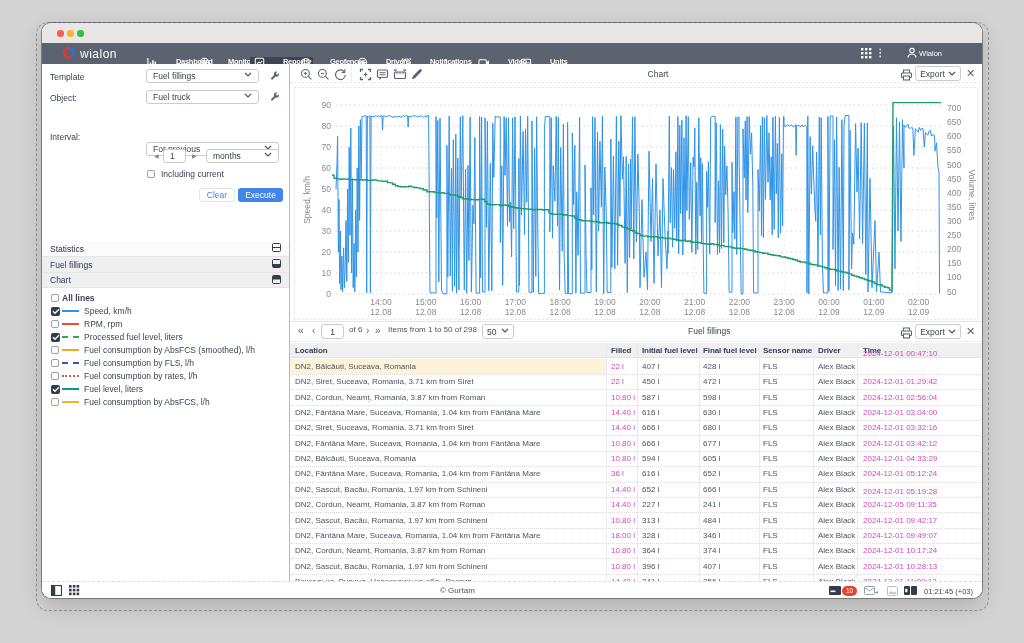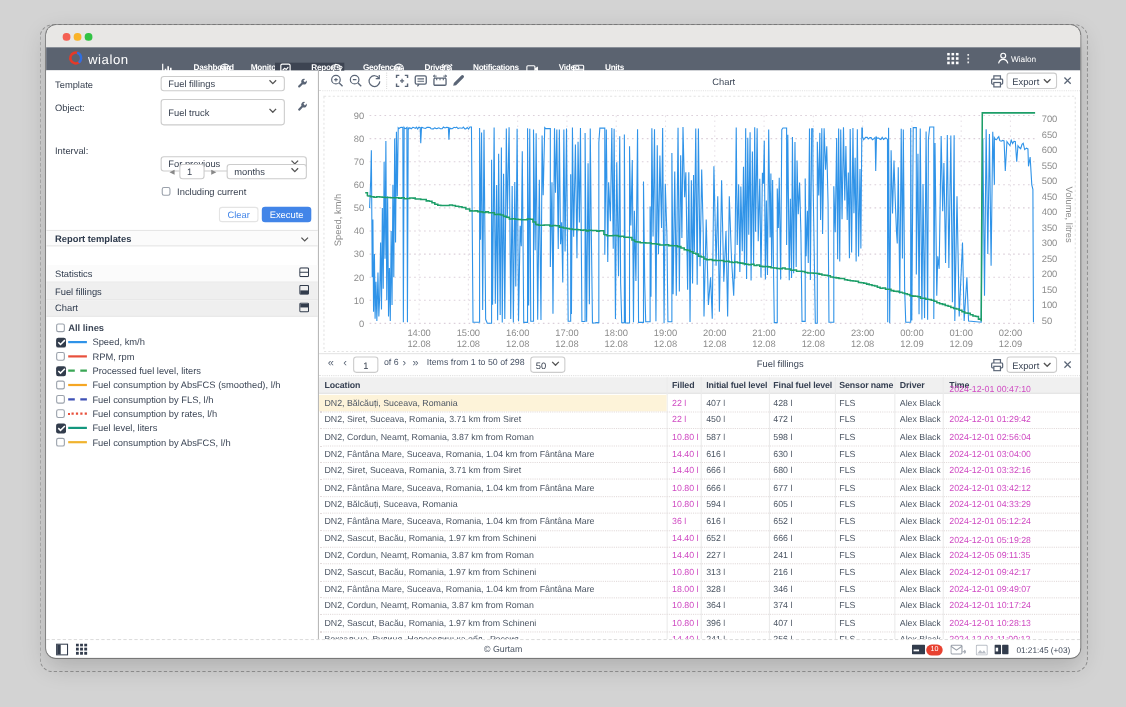--- a/index.html
+++ b/index.html
@@ -131,21 +131,21 @@
       <div class="lbl" style="left:8px;top:8px">Template</div>
       <div class="sel" style="left:104px;top:5px;width:113px;height:14px">Fuel fillings<span class="cv">
           <svg width="8" height="5" viewBox="0 0 8 5">
             <path d="M1 1l3 3 3-3" stroke="#555" stroke-width="1.2" fill="none"></path>
           </svg>
         </span></div>
       <div style="position:absolute;left:228px;top:7px"><svg width="10" height="10" viewBox="0 0 10 10">
           <path d="M8.8 2.2a2.6 2.6 0 0 1-3.4 3.4L2.6 8.4a1 1 0 0 1-1.4-1.4l2.8-2.8a2.6 2.6 0 0 1 3.4-3.4L5.8 2.4l1.4 1.4z" fill="#5a6576"></path>
         </svg></div>
       <div class="lbl" style="left:8px;top:29px">Object:</div>
-      <div class="sel" style="left:104px;top:26px;width:113px;height:24px">Fuel truck<span class="cv">
+      <div class="sel" style="left:104px;top:26px;width:113px;height:14px">Fuel truck<span class="cv">
           <svg width="8" height="5" viewBox="0 0 8 5">
             <path d="M1 1l3 3 3-3" stroke="#555" stroke-width="1.2" fill="none"></path>
           </svg>
         </span></div>
       <div style="position:absolute;left:228px;top:28px"><svg width="10" height="10" viewBox="0 0 10 10">
           <path d="M8.8 2.2a2.6 2.6 0 0 1-3.4 3.4L2.6 8.4a1 1 0 0 1-1.4-1.4l2.8-2.8a2.6 2.6 0 0 1 3.4-3.4L5.8 2.4l1.4 1.4z" fill="#5a6576"></path>
         </svg></div>
       <div class="lbl" style="left:8px;top:68px">Interval:</div>
       <div class="sel" style="left:104px;top:78px;width:133px;height:14px">For previous<span class="cv">
           <svg width="8" height="5" viewBox="0 0 8 5">
@@ -157,23 +157,20 @@
       <div style="position:absolute;left:150px;top:88px;color:#888;font-size:6px">▶</div>
       <div class="sel" style="left:164px;top:85px;width:73px;height:14px">months<span class="cv">
           <svg width="8" height="5" viewBox="0 0 8 5">
             <path d="M1 1l3 3 3-3" stroke="#555" stroke-width="1.2" fill="none"></path>
           </svg>
         </span></div>
       <div class="cb" style="left:105px;top:106px"></div>
       <div class="lbl" style="left:119px;top:105px">Including current</div>
       <div style="position:absolute;left:157px;top:124px;width:36px;height:14px;border:1px solid #e4e4e4;border-radius:3px;color:#4285e8;font-size:8.5px;display:flex;align-items:center;justify-content:center">Clear</div>
       <div style="position:absolute;left:196px;top:124px;width:45px;height:14px;background:#4285e8;border-radius:3px;color:#fff;font-size:8.5px;display:flex;align-items:center;justify-content:center">Execute</div>
-      <div class="hdr" style="top:145px;height:15px;background:#fbfbfb;font-weight:bold;border-top:1px solid #e6e6e6">Report templates<span class="rowic"><svg width="8" height="5" viewBox="0 0 8 5">
-            <path d="M1 1l3 3 3-3" stroke="#555" stroke-width="1.2" fill="none"></path>
-          </svg></span></div>
       <div class="hdr" style="top:177px;height:16px;background:#fbfbfb">Statistics<span class="rowic"><svg width="9" height="9" viewBox="0 0 9 9">
             <rect x="0.5" y="0.5" width="8" height="8" rx="1" stroke="#323c4c" fill="none"></rect>
             <path d="M0.5 4.5h8" stroke="#323c4c"></path>
           </svg></span></div>
       <div class="hdr" style="top:193px;height:16px;background:#efefef">Fuel fillings<span class="rowic"><svg width="9" height="9" viewBox="0 0 9 9">
             <rect x="0.5" y="0.5" width="8" height="8" rx="1" stroke="#323c4c" fill="none"></rect>
             <rect x="1" y="5" width="7" height="3.5" fill="#323c4c"></rect>
           </svg></span></div>
       <div class="hdr" style="top:209px;height:15px;background:#efefef">Chart<span class="rowic"><svg width="9" height="9" viewBox="0 0 9 9">
             <rect x="0.5" y="0.5" width="8" height="8" rx="1" stroke="#323c4c" fill="none"></rect>
@@ -457,21 +454,21 @@
       <div class="td pk" style="left:321px;top:436.1px">14.40 l</div>
       <div class="td" style="left:352px;top:436.1px">227 l</div>
       <div class="td" style="left:413px;top:436.1px">241 l</div>
       <div class="td" style="left:473px;top:436.1px">FLS</div>
       <div class="td" style="left:528px;top:436.1px">Alex Black</div>
       <div class="td pk" style="left:573px;top:436.1px">2024-12-05 09:11:35</div>
       <div class="rsep" style="top:463.7px"></div>
       <div class="td" style="left:5px;top:451.5px;width:308px">DN2, Sascut, Bacău, Romania, 1.97 km from Schineni</div>
       <div class="td pk" style="left:321px;top:451.5px">10.80 l</div>
       <div class="td" style="left:352px;top:451.5px">313 l</div>
-      <div class="td" style="left:413px;top:451.5px">216 l</div>
+      <div class="td" style="left:413px;top:451.5px">484 l</div>
       <div class="td" style="left:473px;top:451.5px">FLS</div>
       <div class="td" style="left:528px;top:451.5px">Alex Black</div>
       <div class="td pk" style="left:573px;top:451.5px">2024-12-01 09:42:17</div>
       <div class="rsep" style="top:479.1px"></div>
       <div class="td" style="left:5px;top:466.9px;width:308px">DN2, Fântâna Mare, Suceava, Romania, 1.04 km from Fântâna Mare</div>
       <div class="td pk" style="left:321px;top:466.9px">18.00 l</div>
       <div class="td" style="left:352px;top:466.9px">328 l</div>
       <div class="td" style="left:413px;top:466.9px">346 l</div>
       <div class="td" style="left:473px;top:466.9px">FLS</div>
       <div class="td" style="left:528px;top:466.9px">Alex Black</div>

